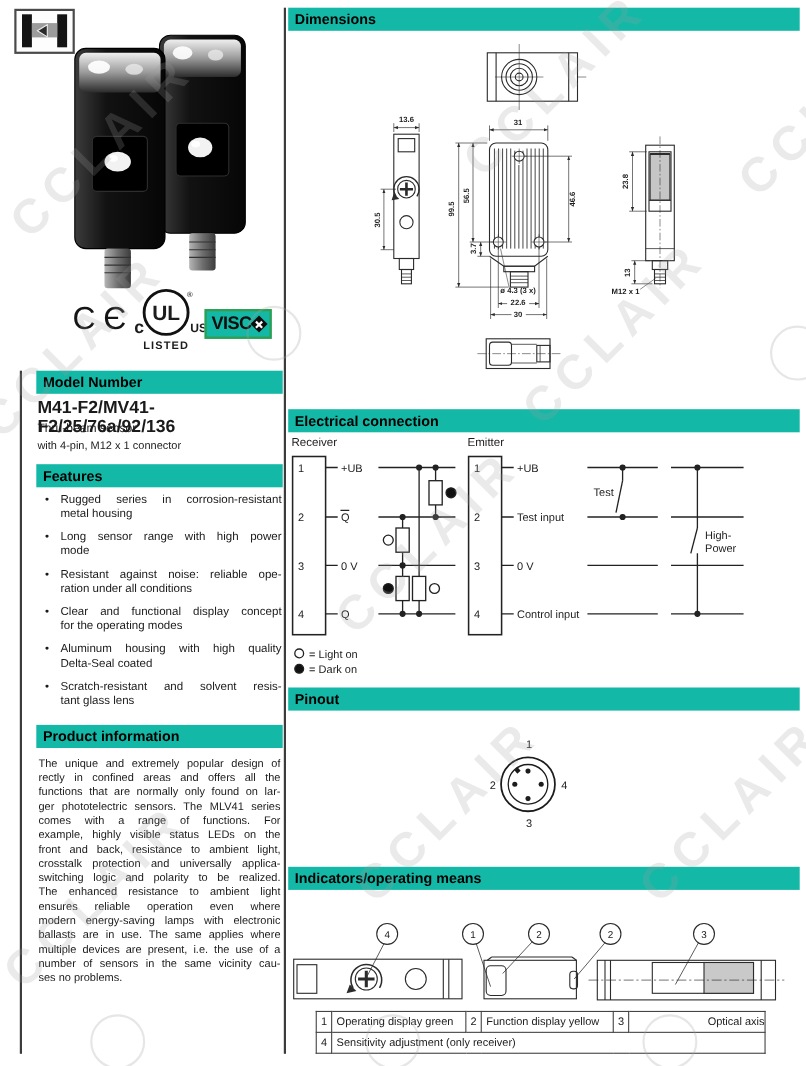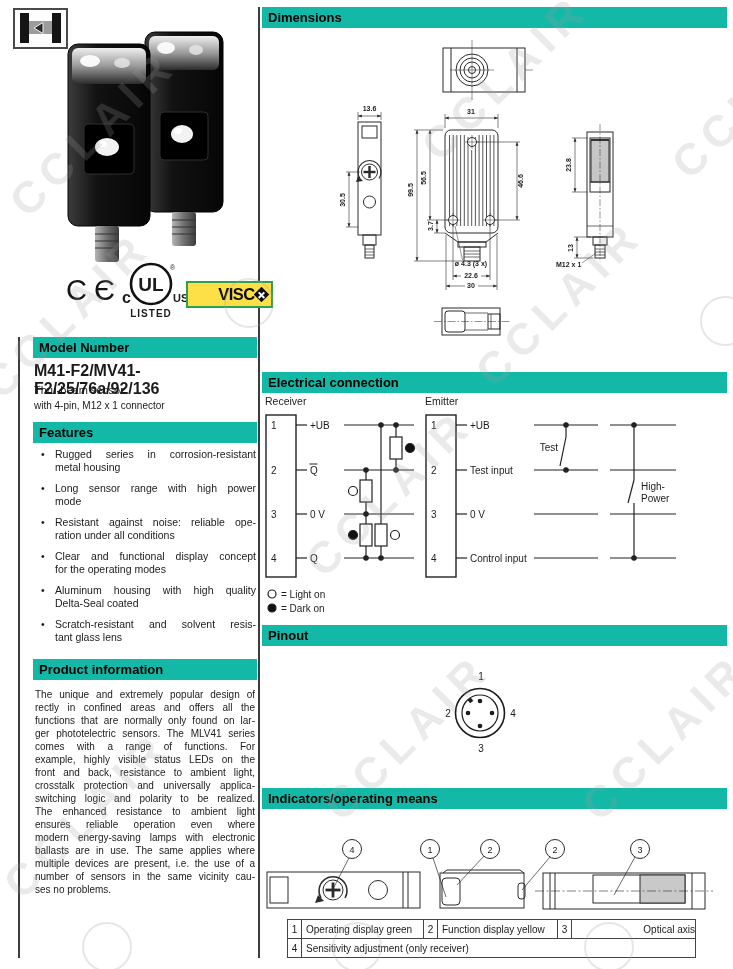--- a/index.html
+++ b/index.html
@@ -18,21 +18,21 @@
   .feat-item{position:relative;padding-left:22px;margin-bottom:8px;
              font-size:10.5px;line-height:13px;}
   .feat-item .bullet{position:absolute;left:8px;top:0;}
   .jl{text-align:justify;text-align-last:justify;}
   .pinfo{left:35px;top:688px;width:220px;font-size:10px;line-height:13px;}
   .pline{text-align:justify;text-align-last:justify;white-space:nowrap;overflow:hidden;}
   .pline.last{text-align-last:left;}
   
   .ce{left:66px;top:274px;font-size:29px;letter-spacing:7px;color:#151515;}
   .visco{left:186px;top:281px;width:57px;height:23px;border:2px solid #2f9e4f;
-         display:flex;align-items:center;justify-content:center;background:#fde047;padding-left:26px;}
+         display:flex;align-items:center;justify-content:center;background:#14b8a6;}
   .visco .vtxt{font-weight:bold;font-size:16.5px;letter-spacing:-.5px;color:#0d0d0d;}
   .vdiamond{width:11px;height:11px;background:#0d0d0d;transform:rotate(45deg);
             position:relative;margin-left:1px;}
   .vdiamond span{position:absolute;background:#fff;}
   .vplus-h{left:1.5px;right:1.5px;top:4.5px;height:2px;}
   .vplus-v{top:1.5px;bottom:1.5px;left:4.5px;width:2px;}
   
   .beamicon{left:13px;top:8px;width:55px;height:41px;border:2px solid #4a4a4a;
             background:#fdfdfd;box-sizing:border-box;}
   

